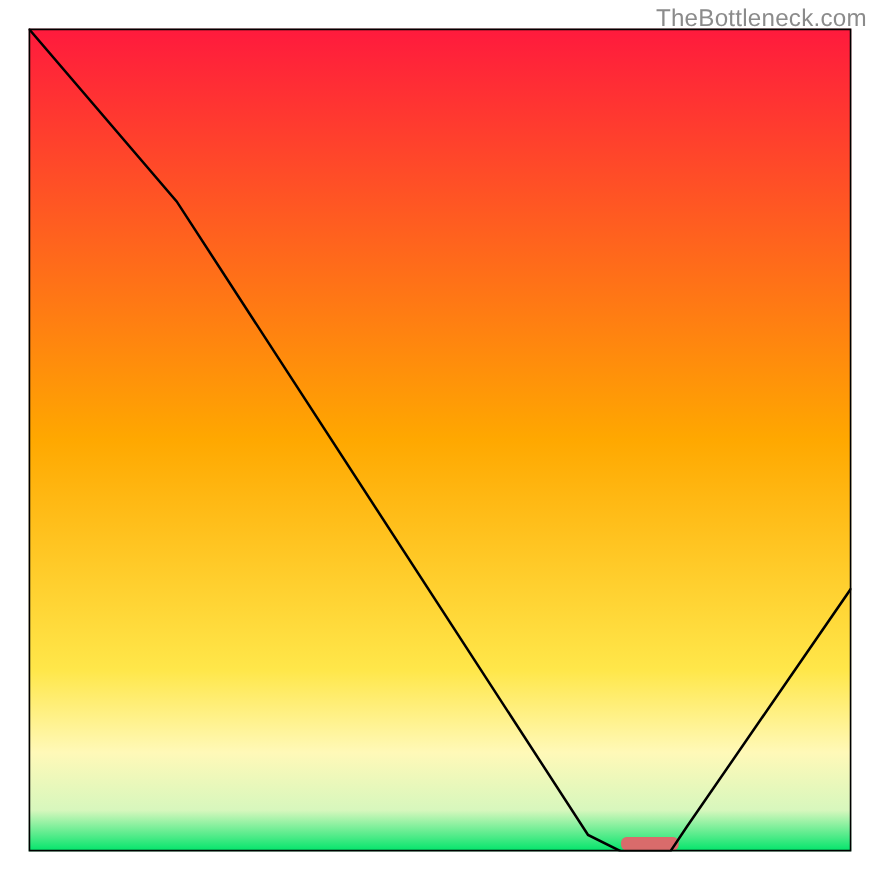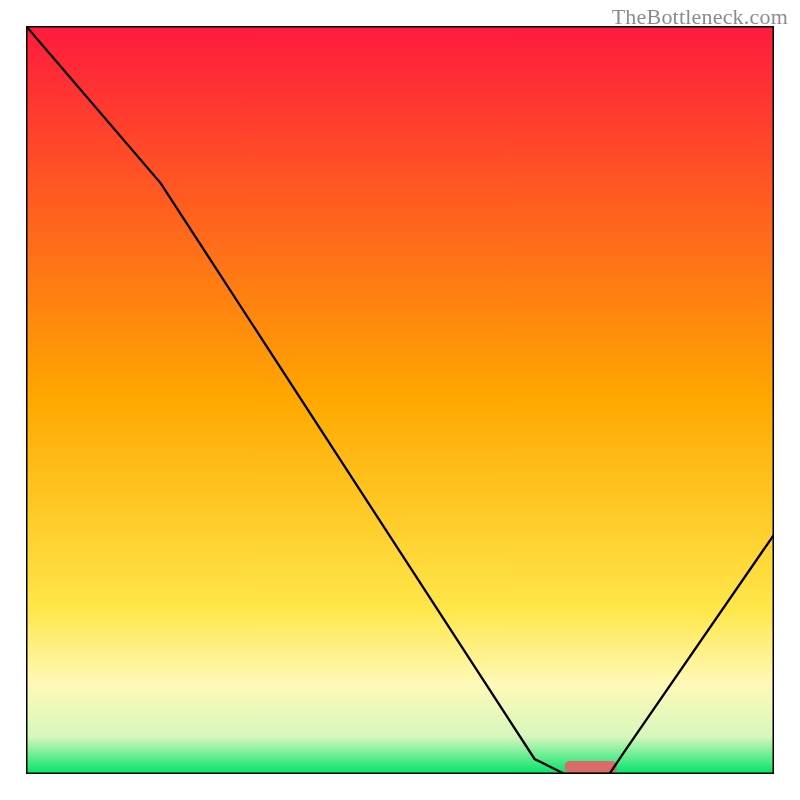--- a/index.html
+++ b/index.html
@@ -7,21 +7,20 @@
   padding: 0;
   width: 800px;
   height: 800px;
   background: #ffffff;
   font-family: Arial, Helvetica, sans-serif;
 }
 .wrap {
   position: relative;
   width: 800px;
   height: 680px;
-  font-family: Liberation Serif, serif;
 }
 .watermark {
   position: absolute;
   top: 4px;
   right: 12px;
   font-size: 22px;
   color: #8b8b8b;
   font-weight: 500;
   letter-spacing: 0.2px;
 }

